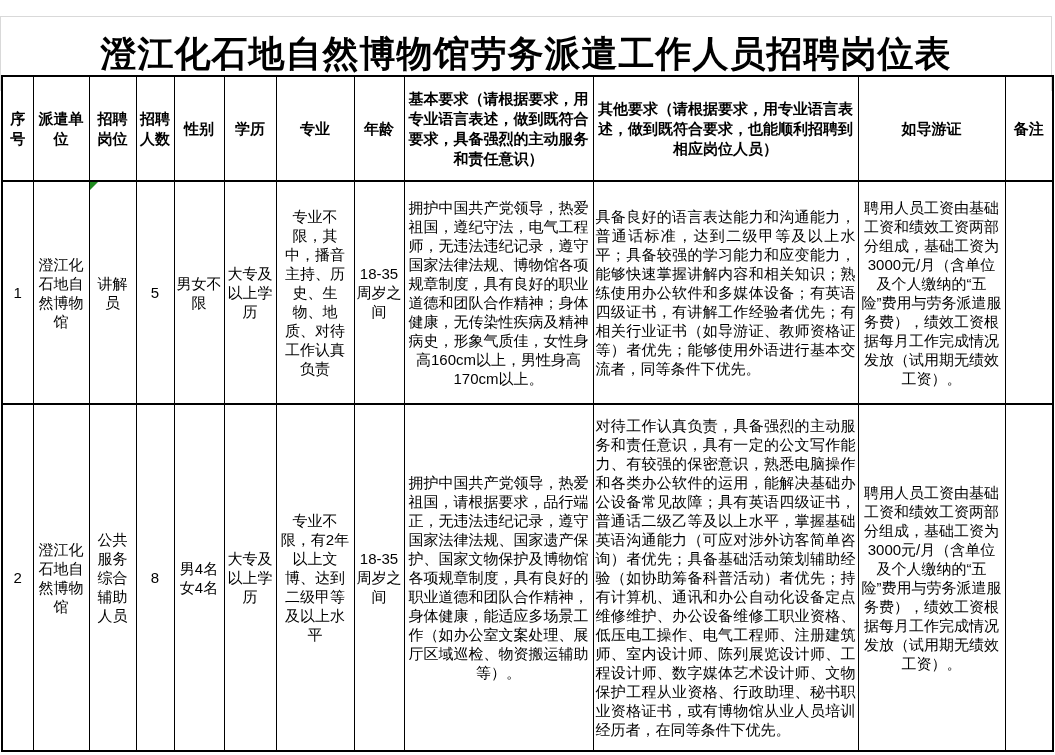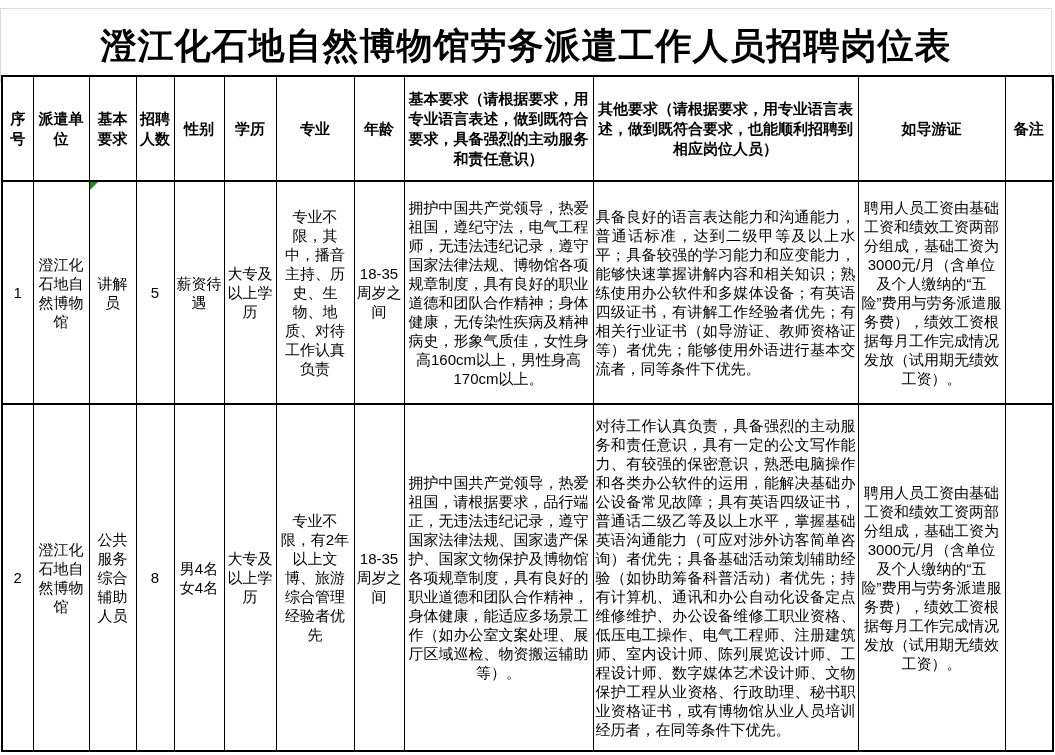--- a/index.html
+++ b/index.html
@@ -1,21 +1,21 @@
 <!DOCTYPE html>
 <html><head>
 <meta charset="utf-8">
 <style>
   html, body { margin: 0; padding: 0; background: #fff; }
   body {
     width: 1055px; height: 755px; overflow: hidden; position: relative;
     font-family: "Liberation Sans", sans-serif; color: #000;
   }
   .title {
-    position: absolute; top: 8px; left: 0; width: 1052px; height: 75px;
+    position: absolute; top: 16px; left: 0; width: 1052px; height: 75px;
     box-sizing: border-box;
     border-top: 1px solid #d9d9d9; border-left: 1px solid #d9d9d9; border-right: 1px solid #d9d9d9;
     display: flex; align-items: center; justify-content: center;
     font-size: 36px; font-weight: bold; letter-spacing: 1px; white-space: nowrap;
   }
   table.sheet {
     position: absolute; top: 75px; left: 1px;
     width: 1052px; table-layout: fixed; border-collapse: collapse;
     border: 2px solid #000;
   }
@@ -67,58 +67,58 @@
       <col class="c-age">
     <col class="c-basic">
       <col class="c-other">
       <col class="c-salary">
       <col class="c-note">
   </colgroup>
   <thead>
     <tr class="hdr">
       <th>序号</th>
       <th>派遣单位</th>
-      <th>基本要求</th>
+      <th>招聘岗位</th>
       <th>招聘人数</th>
       <th>性别</th>
       <th>学历</th>
       <th>专业</th>
       <th>年龄</th>
       <th>基本要求（请根据要求，用专业语言表述，做到既符合要求，具备强烈的主动服务和责任意识）</th>
       <th>其他要求（请根据要求，用专业语言表述，做到既符合要求，也能顺利招聘到相应岗位人员）</th>
       <th>如导游证</th>
       <th>备注</th>
     </tr>
   </thead>
   <tbody>
     <tr class="r1">
       <td>1</td>
       <td>澄江化石地自然博物馆</td>
       <td class="rel">
         <span class="comment-tri"></span>
         <span>讲解员</span>
       </td>
       <td>5</td>
-      <td>薪资待遇</td>
+      <td>男女不限</td>
       <td>大专及以上学历</td>
       <td>专业不限，其中，播音主持、历史、生物、地质、对待工作认真负责</td>
       <td>18-35周岁之间</td>
       <td>拥护中国共产党领导，热爱祖国，遵纪守法，电气工程师，无违法违纪记录，遵守国家法律法规、博物馆各项规章制度，具有良好的职业道德和团队合作精神；身体健康，无传染性疾病及精神病史，形象气质佳，女性身高160cm以上，男性身高170cm以上。</td>
       <td class="just">具备良好的语言表达能力和沟通能力，普通话标准，达到二级甲等及以上水平；具备较强的学习能力和应变能力，能够快速掌握讲解内容和相关知识；熟练使用办公软件和多媒体设备；有英语四级证书，有讲解工作经验者优先；有相关行业证书（如导游证、教师资格证等）者优先；能够使用外语进行基本交流者，同等条件下优先。</td>
       <td>聘用人员工资由基础工资和绩效工资两部分组成，基础工资为3000元/月（含单位及个人缴纳的“五险”费用与劳务派遣服务费），绩效工资根据每月工作完成情况发放（试用期无绩效工资）。</td>
       <td></td>
     </tr>
     <tr class="r2">
       <td>2</td>
       <td>澄江化石地自然博物馆</td>
       <td>公共服务综合辅助人员</td>
       <td>8</td>
       <td>男4名女4名</td>
       <td>大专及以上学历</td>
-      <td>专业不限，有2年以上文博、旅游综合管理经验者优先</td>
+      <td>专业不限，有2年以上文博、达到二级甲等及以上水平</td>
       <td>18-35周岁之间</td>
       <td>拥护中国共产党领导，热爱祖国，请根据要求，品行端正，无违法违纪记录，遵守国家法律法规、国家遗产保护、国家文物保护及博物馆各项规章制度，具有良好的职业道德和团队合作精神，身体健康，能适应多场景工作（如办公室文案处理、展厅区域巡检、物资搬运辅助等）。</td>
       <td class="just">对待工作认真负责，具备强烈的主动服务和责任意识，具有一定的公文写作能力、有较强的保密意识，熟悉电脑操作和各类办公软件的运用，能解决基础办公设备常见故障；具有英语四级证书，普通话二级乙等及以上水平，掌握基础英语沟通能力（可应对涉外访客简单咨询）者优先；具备基础活动策划辅助经验（如协助筹备科普活动）者优先；持有计算机、通讯和办公自动化设备定点维修维护、办公设备维修工职业资格、低压电工操作、电气工程师、注册建筑师、室内设计师、陈列展览设计师、工程设计师、数字媒体艺术设计师、文物保护工程从业资格、行政助理、秘书职业资格证书，或有博物馆从业人员培训经历者，在同等条件下优先。</td>
       <td>聘用人员工资由基础工资和绩效工资两部分组成，基础工资为3000元/月（含单位及个人缴纳的“五险”费用与劳务派遣服务费），绩效工资根据每月工作完成情况发放（试用期无绩效工资）。</td>
       <td></td>
     </tr>
   </tbody>
 </table>
 
 </body></html>

